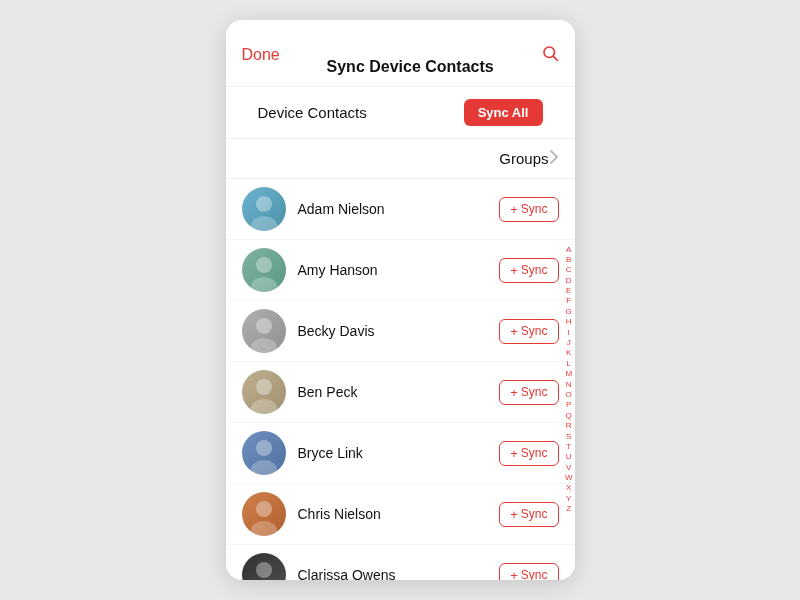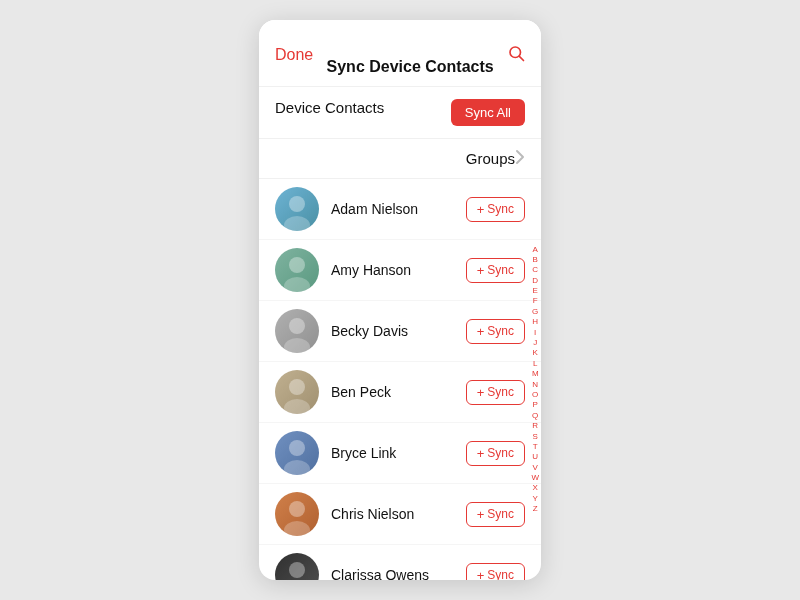--- a/index.html
+++ b/index.html
@@ -6,21 +6,21 @@
     body {
       width: 800px;
       height: 600px;
       background: #e8e8e8;
       display: flex;
       align-items: center;
       justify-content: center;
       font-family: -apple-system, BlinkMacSystemFont, 'Helvetica Neue', sans-serif;
     }
     .phone-panel {
-      width: 282px;
+      width: 349px;
       height: 560px;
       background: #fff;
       border-radius: 16px;
       box-shadow: 0 4px 24px rgba(0,0,0,0.15);
       display: flex;
       flex-direction: column;
       overflow: hidden;
       position: relative;
     }
     .header {
@@ -44,38 +44,39 @@
       color: #111;
       margin-top: 24px;
     }
     .header-search {
       color: #e53935;
       font-size: 18px;
       cursor: pointer;
     }
     .device-contacts-row {
       display: flex;
+      align-items: center;
       justify-content: space-between;
-      padding: 12px 16px;
+      padding: 12px 32px;
       border-bottom: 1px solid #f0f0f0;
       flex-shrink: 0;
     }
     .device-contacts-label {
       font-size: 15px;
       font-weight: 500;
       color: #111;
     }
     .sync-all-btn {
       background: #e53935;
       color: #fff;
       border: none;
       border-radius: 6px;
       padding: 6px 14px;
       font-size: 13px;
-      font-weight: 400;
+      font-weight: 700;
       cursor: pointer;
     }
     .groups-row {
       display: flex;
       align-items: center;
       justify-content: flex-end;
       padding: 10px 16px;
       border-bottom: 1px solid #f0f0f0;
       flex-shrink: 0;
     }

